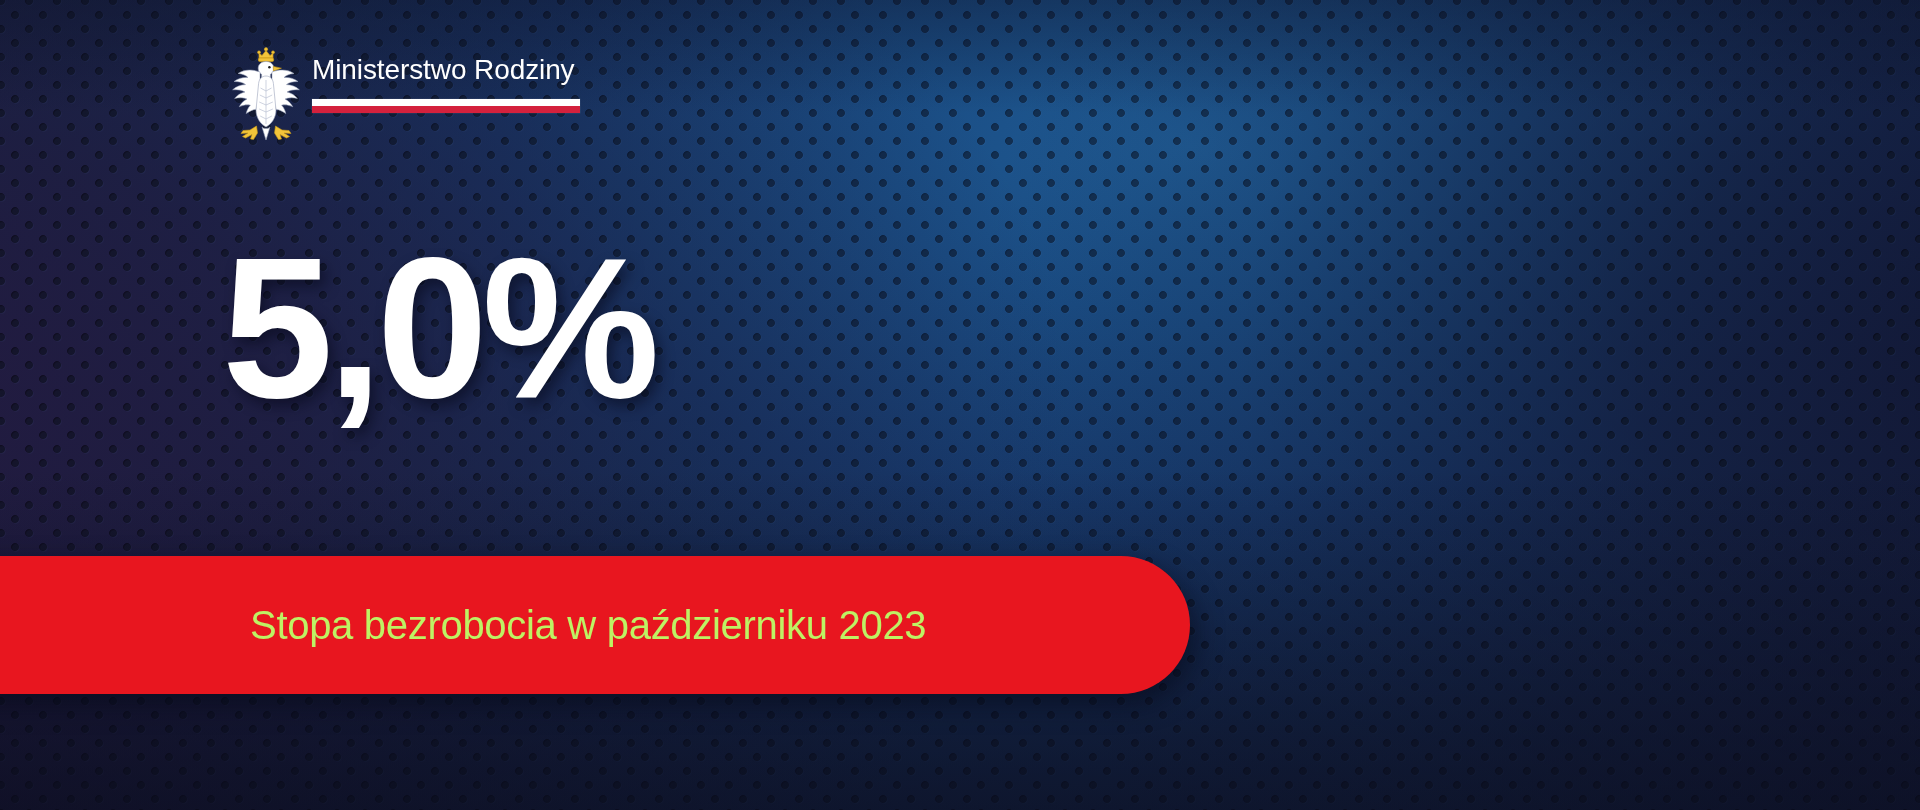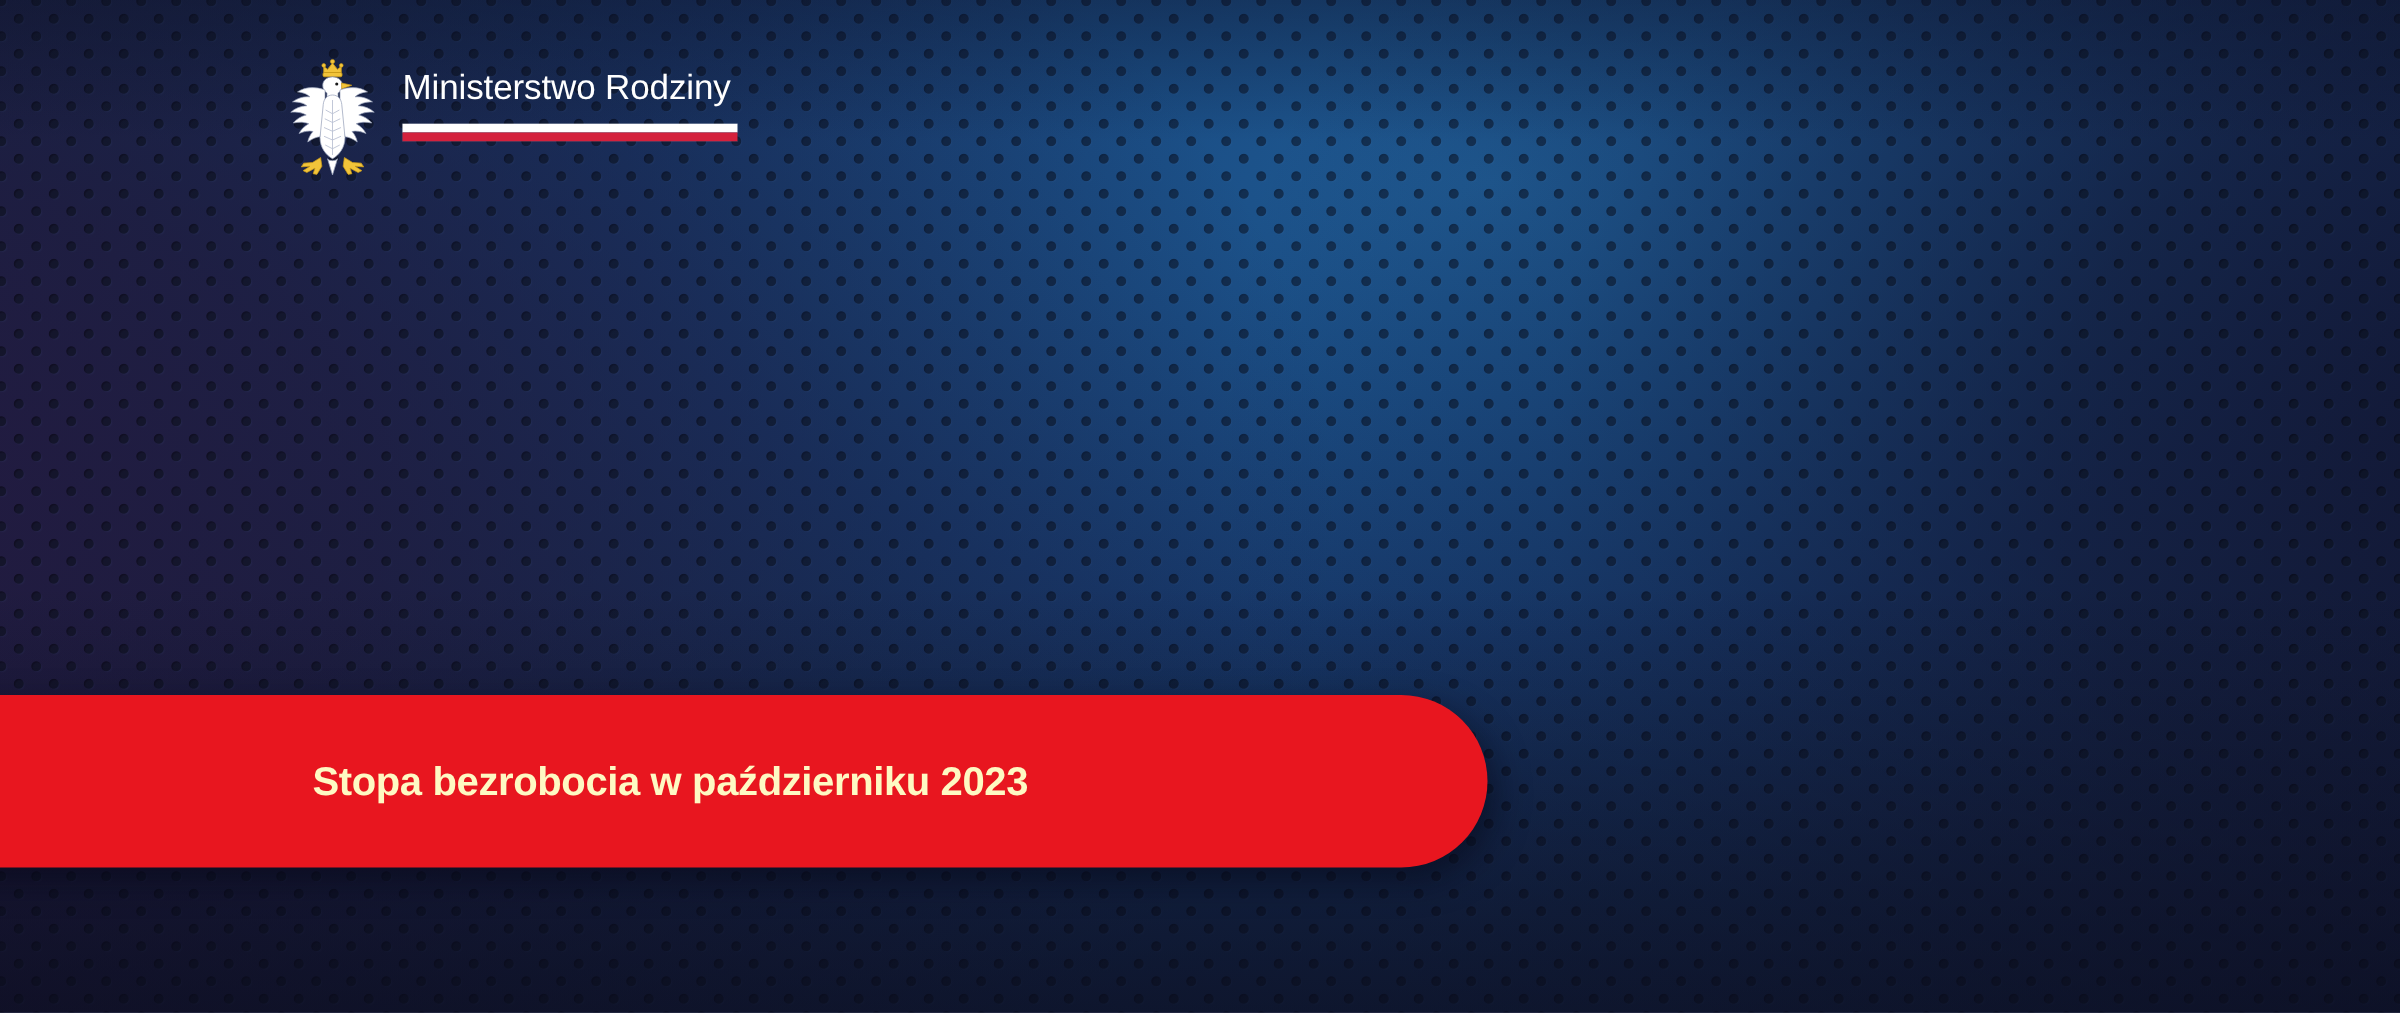--- a/index.html
+++ b/index.html
@@ -78,21 +78,21 @@
     display: flex;
     align-items: flex-start;
   }
   .emblem {
     width: 80px;
     height: 104px;
     flex: 0 0 auto;
     display: block;
   }
   .logo-text-wrap {
-    margin-left: 16px;
+    margin-left: 6px;
     padding-top: 8px;
   }
   .logo-line {
     color: #ffffff;
     font-family: "Liberation Sans", sans-serif;
     font-size: 28px;
     line-height: 35px;
     letter-spacing: -0.1px;
     white-space: nowrap;
     font-weight: 400;
@@ -132,24 +132,24 @@
     background: #e8161f;
     border-top-right-radius: 69px;
     border-bottom-right-radius: 69px;
     box-shadow: 6px 10px 26px rgba(5,7,22,0.55);
     display: flex;
     align-items: center;
   }
   .banner-label {
     position: absolute;
     left: 310px;
-    color: #fef9c3;
-    font-family: "Liberation Sans", sans-serif;
-    font-weight: 700;
-    font-size: 32px;
+    color: #bef264;
+    font-family: "Liberation Sans", sans-serif;
+    font-weight: 400;
+    font-size: 40px;
     line-height: 54px;
     letter-spacing: -0.3px;
     white-space: nowrap;
   }
 </style>
 </head>
 <body>
 
 <div id="poster">
 
@@ -207,18 +207,19 @@
 
     <div class="logo-text-wrap">
       <div class="logo-line">Ministerstwo Rodziny</div>
       <div class="flag-bar">
         <div class="flag-white"></div>
         <div class="flag-red"></div>
       </div>
     </div>
   </div>
 
+  <div class="headline">5,0%</div>
 
   <div class="banner">
     <div class="banner-label">Stopa bezrobocia w październiku 2023</div>
   </div>
 
 </div>
 
 </body></html>

